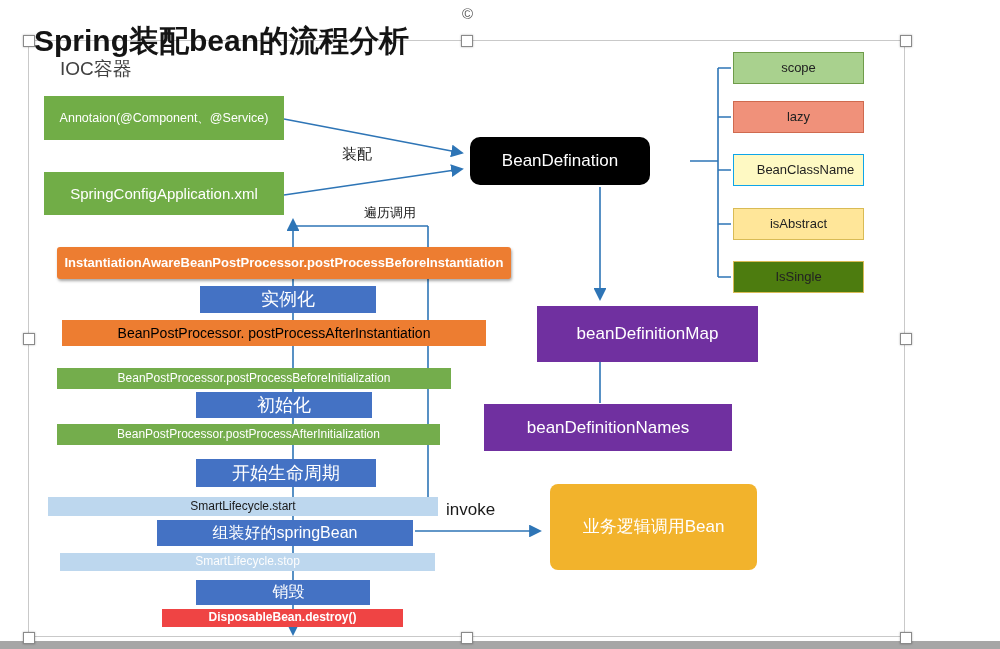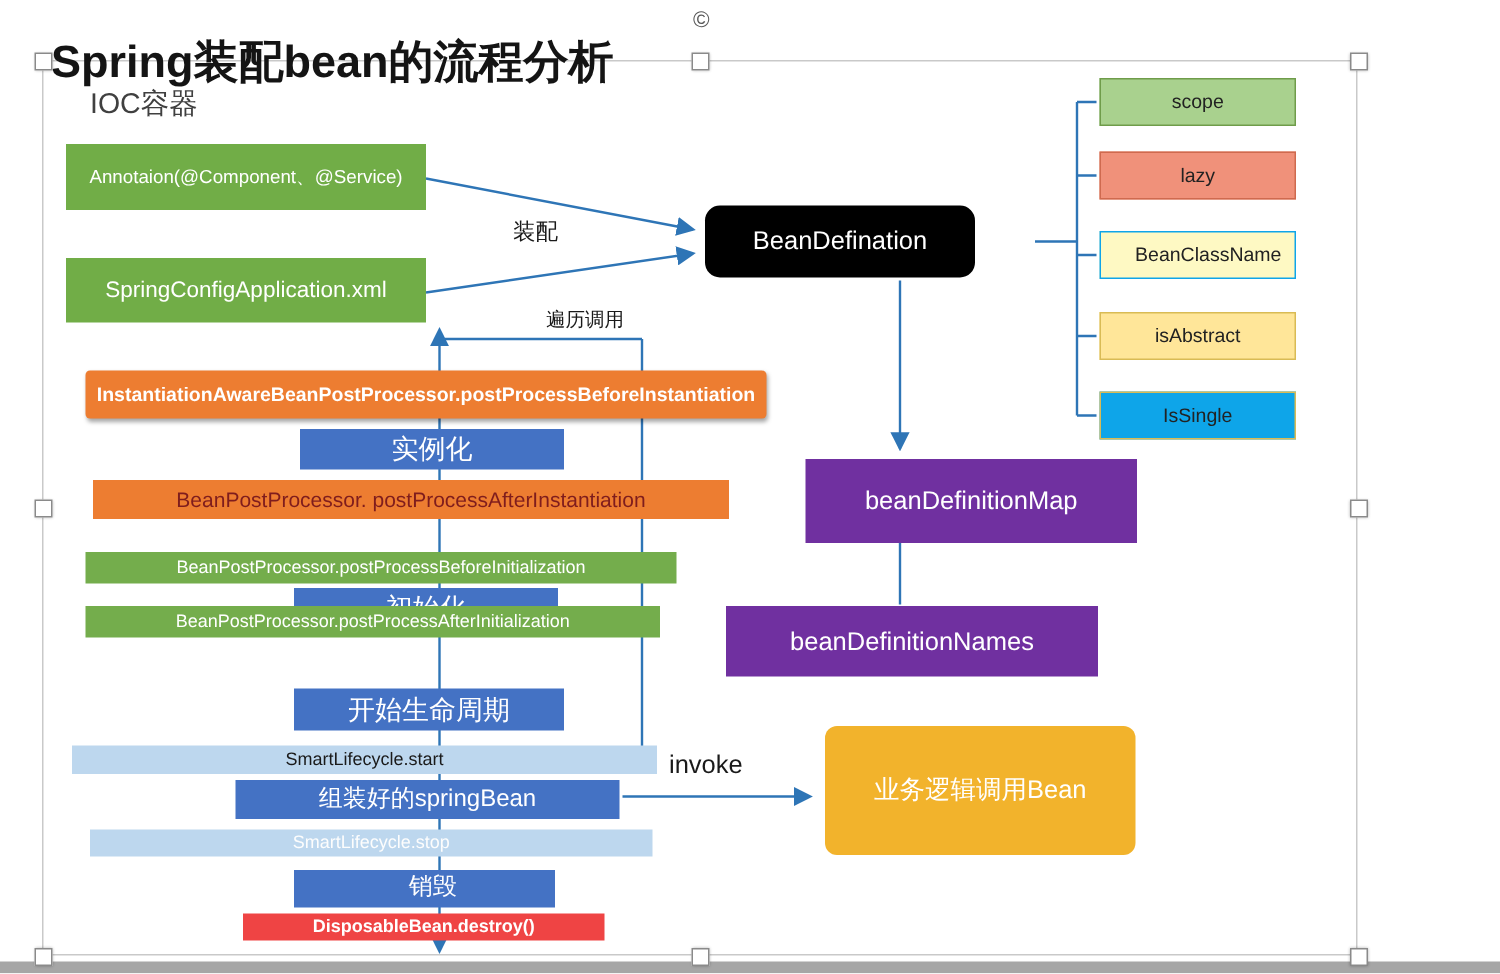--- a/index.html
+++ b/index.html
@@ -32,36 +32,36 @@
   .b-xml{left:44px;top:172px;width:240px;height:43px;background:#71ad47;color:#fff;font-size:15px;}
 
   .b-beandef{left:470px;top:137px;width:180px;height:48px;background:#000;color:#fff;
              font-size:17px;border-radius:10px;}
 
   .attr{left:733px;width:131px;height:32px;font-size:13px;color:#222;}
   .attr-scope{top:52px;background:#a9d18e;border:1px solid #6f9c4a;}
   .attr-lazy{top:101px;background:#f0917a;border:1px solid #cf6a4f;}
   .attr-classname{top:154px;background:#fef9c3;border:1px solid #0ea5e9;padding-left:14px;}
   .attr-abstract{top:208px;background:#ffe699;border:1px solid #d9bb55;}
-  .attr-single{top:261px;background:#0ea5e9;border:1px solid #d9bb55;}
+  .attr-single{top:261px;background:#4d7c0f;border:1px solid #d9bb55;}
 
   .b-orange1{left:57px;top:247px;width:454px;height:32px;background:#ed7d31;color:#fff;
              font-weight:bold;font-size:13px;border-radius:3px;box-shadow:1px 2px 3px rgba(0,0,0,.35);}
-  .b-orange2{left:62px;top:320px;width:424px;height:26px;background:#ed7d31;color:#7f1d1d;font-size:14px;}
+  .b-orange2{left:62px;top:320px;width:424px;height:26px;background:#ed7d31;color:#000000;font-size:14px;}
 
   .blue{background:#4472c4;color:#fff;}
   .b-instantiate{left:200px;top:286px;width:176px;height:27px;font-size:18px;}
   .b-initialize{left:196px;top:392px;width:176px;height:26px;font-size:18px;}
   .b-lifecycle{left:196px;top:459px;width:180px;height:28px;font-size:18px;}
   .b-assembled{left:157px;top:520px;width:256px;height:26px;font-size:16px;}
   .b-destroycn{left:196px;top:580px;width:174px;height:25px;font-size:16px;padding-left:11px;}
 
   .green-thin{background:#74ad4c;color:#fff;font-size:12px;}
   .b-beforeinit{left:57px;top:368px;width:394px;height:21px;}
-  .b-afterinit{left:57px;top:404px;width:383px;height:21px;}
+  .b-afterinit{left:57px;top:424px;width:383px;height:21px;}
 
   .lightblue{background:#bdd7ee;font-size:12px;}
   .b-smartstart{left:48px;top:497px;width:390px;height:19px;color:#1a1a1a;}
   .b-smartstop{left:60px;top:553px;width:375px;height:18px;color:#fdfdfd;}
 
   .purple{background:#7030a0;color:#fff;font-size:17px;}
   .b-defmap{left:489px;top:306px;width:221px;height:56px;margin-left:48px;}
   .b-defnames{left:484px;top:404px;width:248px;height:47px;}
 
   .b-business{left:550px;top:484px;width:207px;height:86px;background:#f2b32c;color:#fff;

